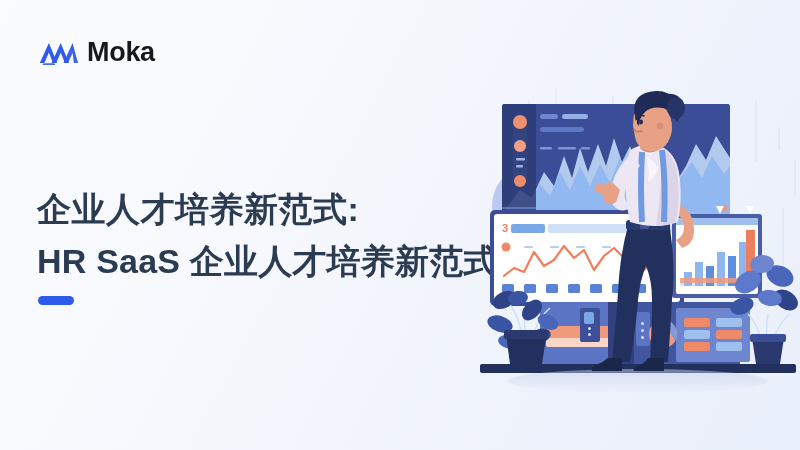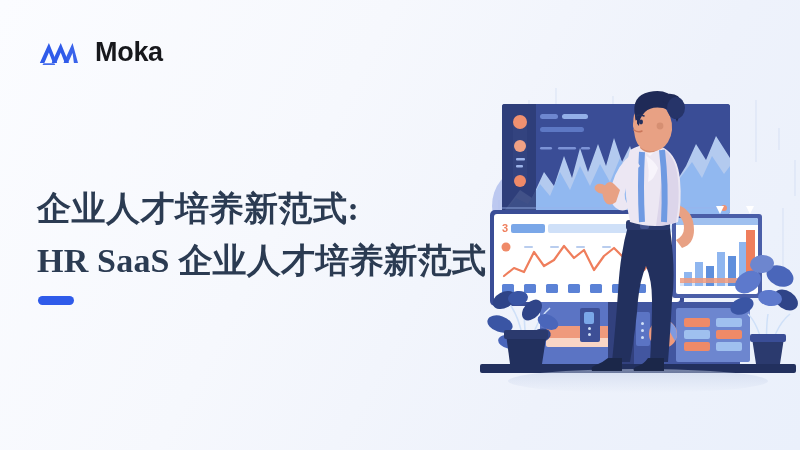--- a/index.html
+++ b/index.html
@@ -8,25 +8,25 @@
     font-family:"Liberation Sans","DejaVu Sans",sans-serif;
     background:#f7f9fe;
   }
   .cover{
     position:relative;width:800px;height:450px;overflow:hidden;
     background:linear-gradient(118deg,#fbfcff 0%,#f6f8fd 38%,#eef2fb 72%,#eaf0fb 100%);
   }
   
   .rain{position:absolute;top:0;left:0;width:800px;height:450px;pointer-events:none;}
   
-  .logo{position:absolute;left:38px;top:38px;display:flex;align-items:center;gap:17px;}
+  .logo{position:absolute;left:38px;top:38px;display:flex;align-items:center;gap:9px;}
   .logo-mark{width:40px;height:28px;display:block;}
   .logo-word{font-size:27px;font-weight:700;color:#17181c;letter-spacing:-.3px;line-height:1;}
   
-  .headline{position:absolute;left:37px;top:183px;font-family:Liberation Serif, serif;}
+  .headline{position:absolute;left:37px;top:183px;}
   .hl-line{
     font-size:34px;font-weight:700;color:#2b3b52;letter-spacing:.5px;
     line-height:52px;white-space:nowrap;
   }
   .hl-line.l2{letter-spacing:.2px;}
   .accent-bar{
     position:absolute;left:38px;top:296px;width:36px;height:9px;
     border-radius:5px;background:#2f5bea;
   }
   

